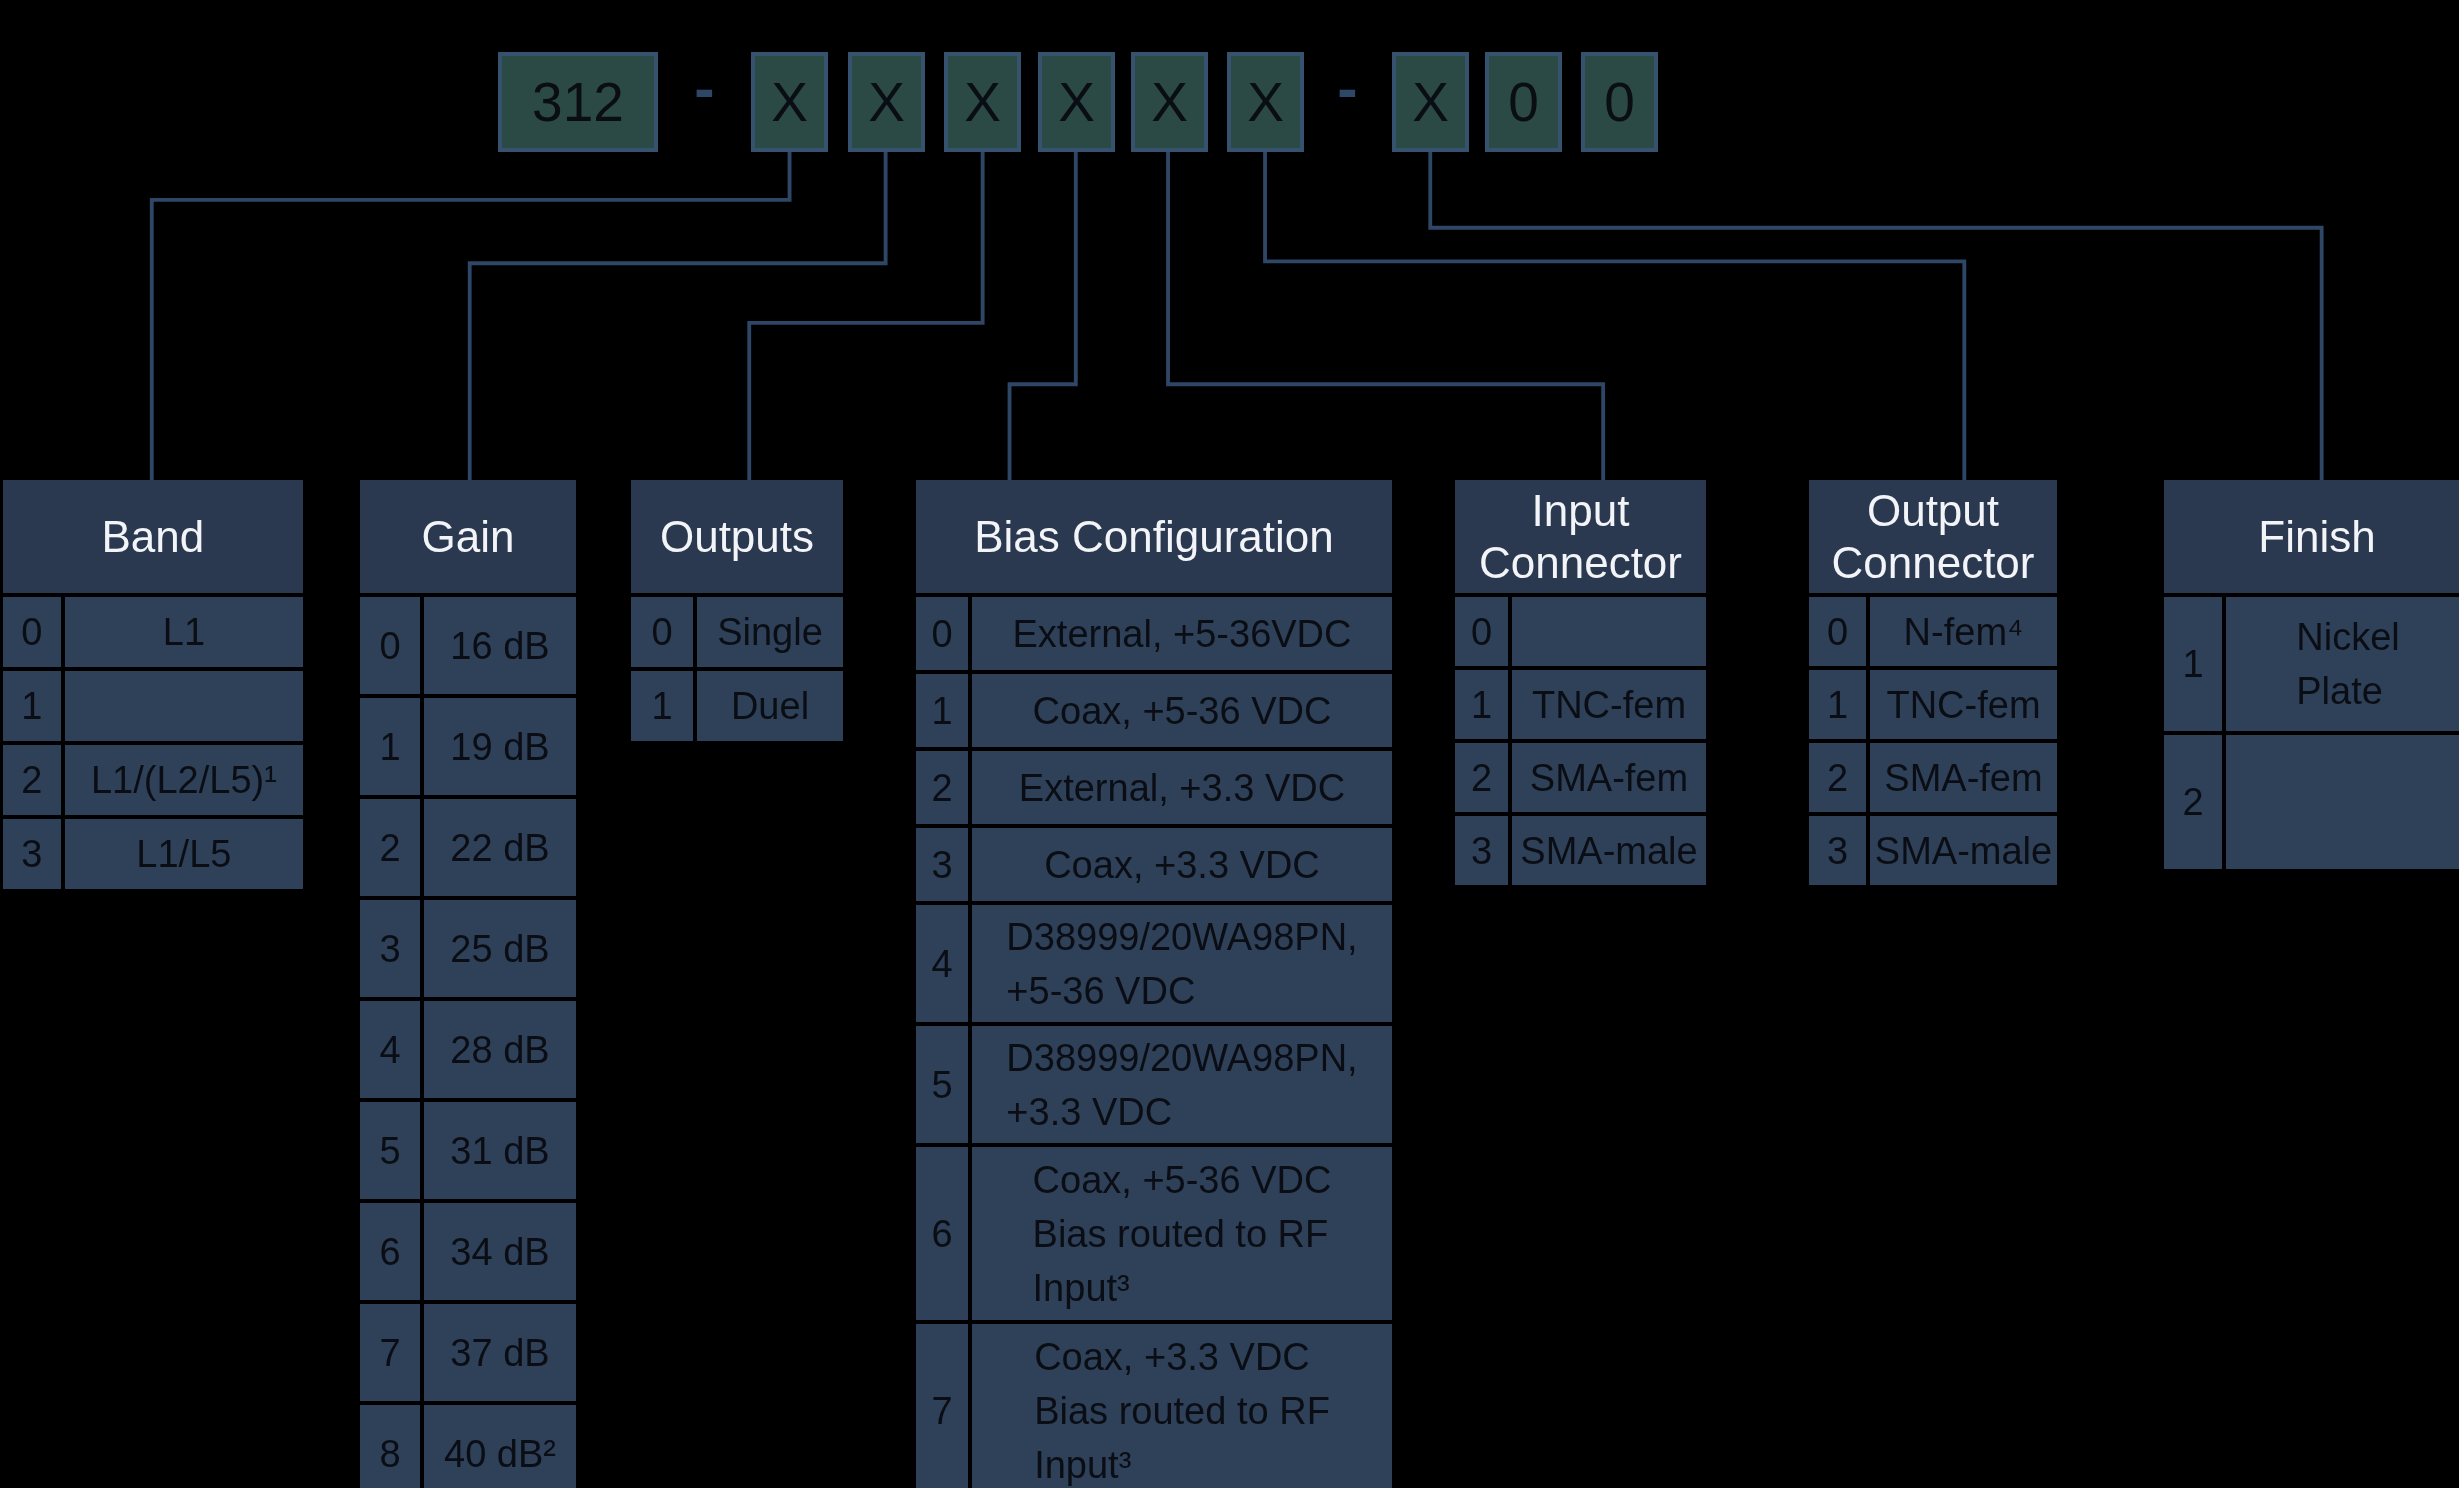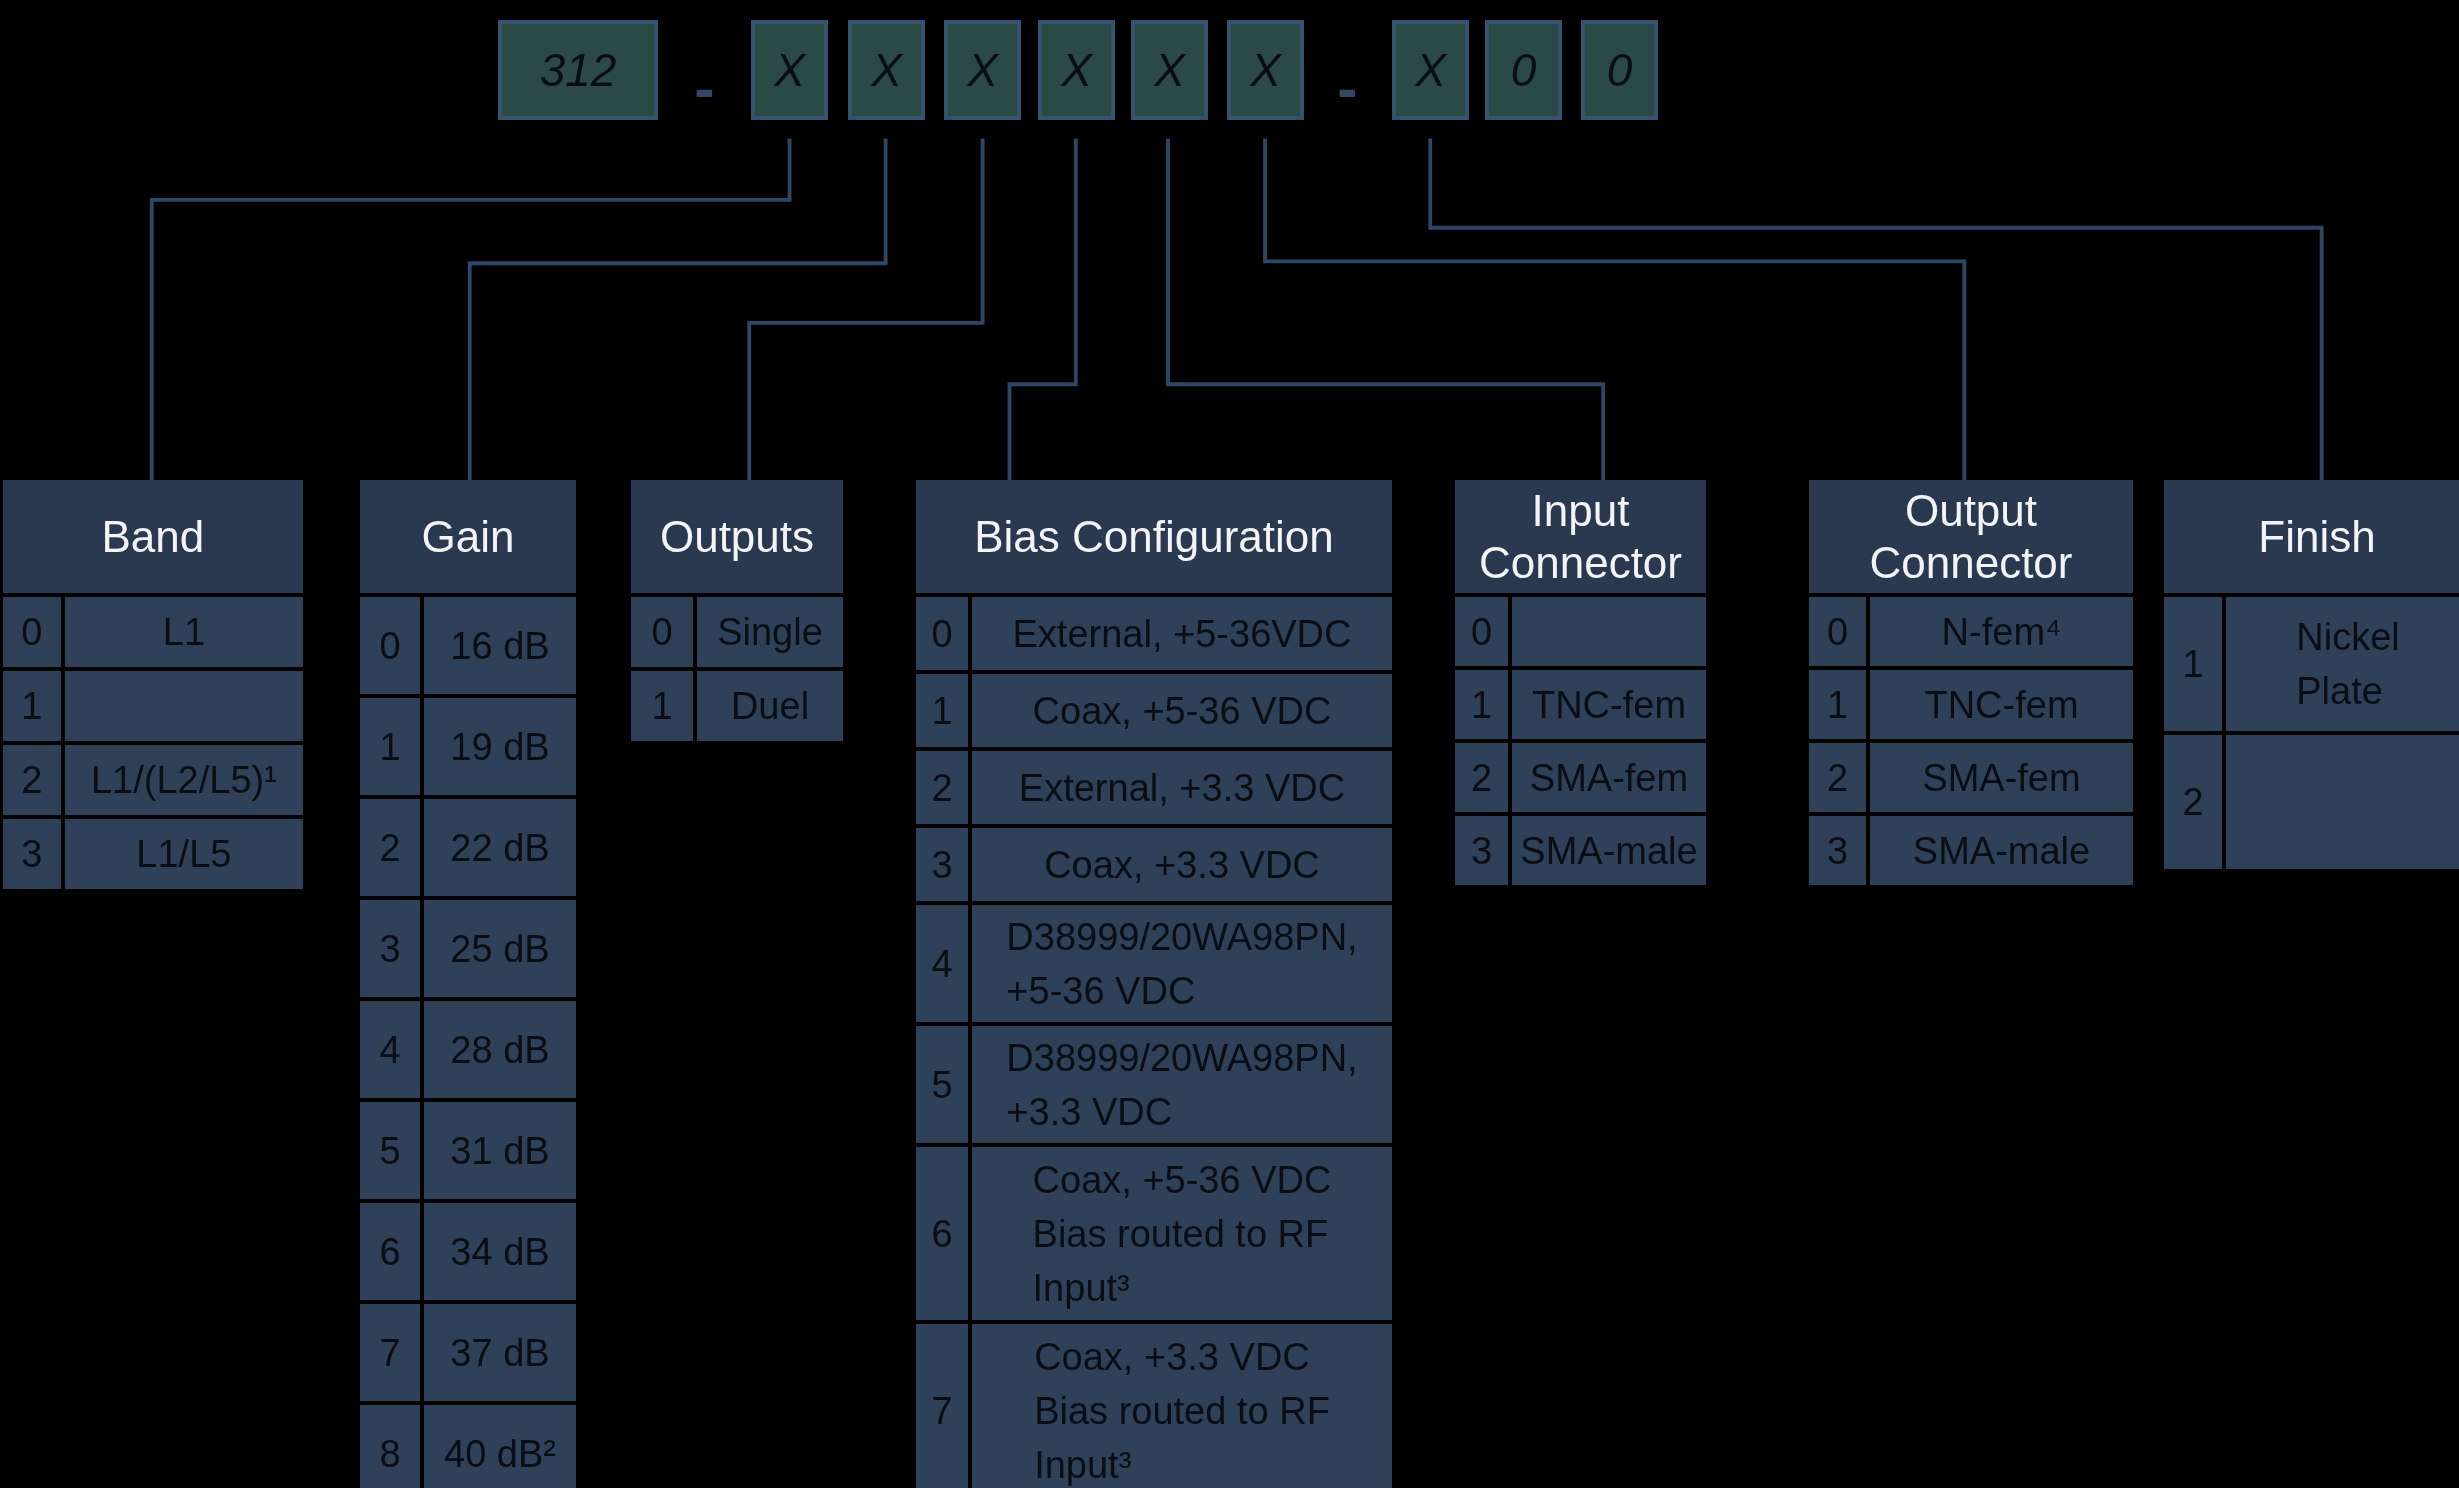--- a/index.html
+++ b/index.html
@@ -6,25 +6,25 @@
   #canvas{
     position:relative;width:2459px;height:1488px;overflow:hidden;
     background:var(--background,#000);
     font-family:"Liberation Sans","DejaVu Sans",sans-serif;
   }
   
   .wires{position:absolute;left:0;top:0;}
   .wire{fill:none;stroke:var(--wire,#2e4766);stroke-width:4px;}
   
   .pbox{
-    position:absolute;top:20px;height:100px;box-sizing:border-box;
+    position:absolute;top:52px;height:100px;box-sizing:border-box;
     background:var(--box-fill,#2b4a45);
     border:4.8px solid var(--box-border,#35526f);
     display:flex;align-items:center;justify-content:center;
-    color:var(--row-text,#0a0e14);font-size:46px;line-height:1;font-style:italic;
+    color:var(--row-text,#0a0e14);font-size:55px;line-height:1;
   }
   .dash{
     position:absolute;top:38px;height:100px;display:flex;
     align-items:center;justify-content:center;
     color:var(--wire,#2e4766);font-size:61px;font-weight:700;
   }
   
   .table{position:absolute;top:480px;}
   .thead{
     height:113px;background:var(--table-header-fill,#2a3950);
@@ -201,21 +201,21 @@
     <div class="tr">
       <div class="td code">2</div>
       <div class="td val">SMA-fem</div>
     </div>
     <div class="tr">
       <div class="td code">3</div>
       <div class="td val">SMA-male</div>
     </div>
   </div>
 
-  <div class="table t5" style="left:1809px;width:324px">
+  <div class="table t5" style="left:1809px;width:248px">
     <div class="thead">Output
 Connector</div>
     <div class="tr">
       <div class="td code">0</div>
       <div class="td val">N-fem⁴</div>
     </div>
     <div class="tr">
       <div class="td code">1</div>
       <div class="td val">TNC-fem</div>
     </div>

